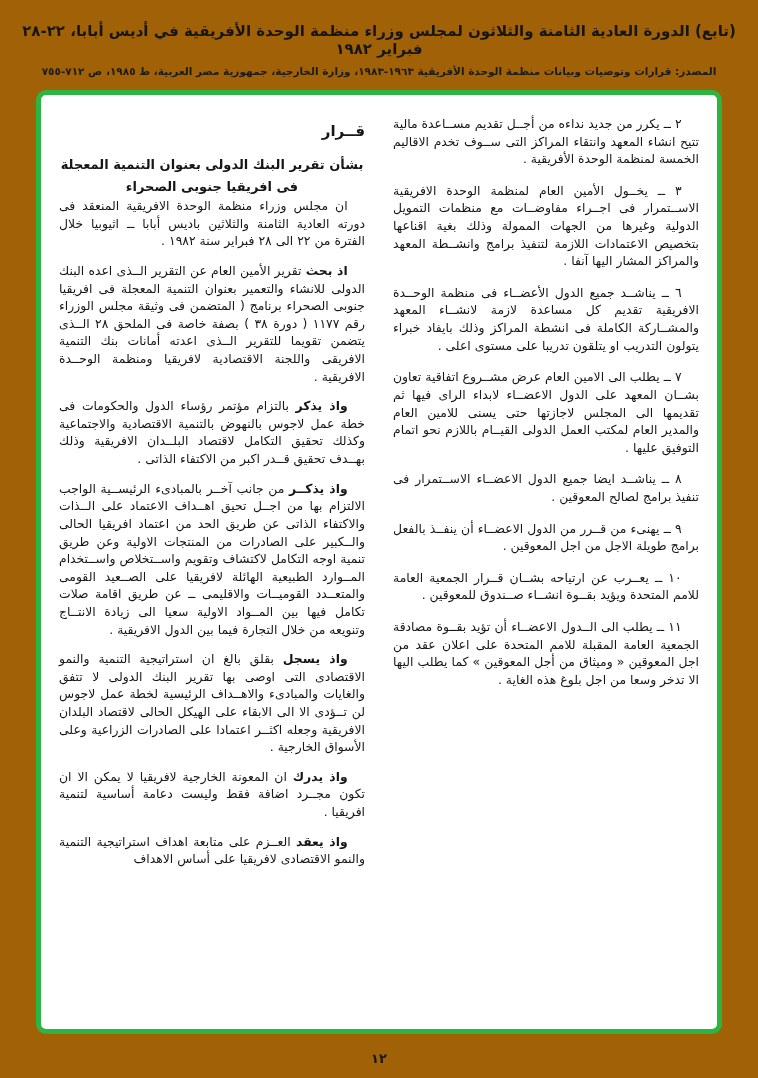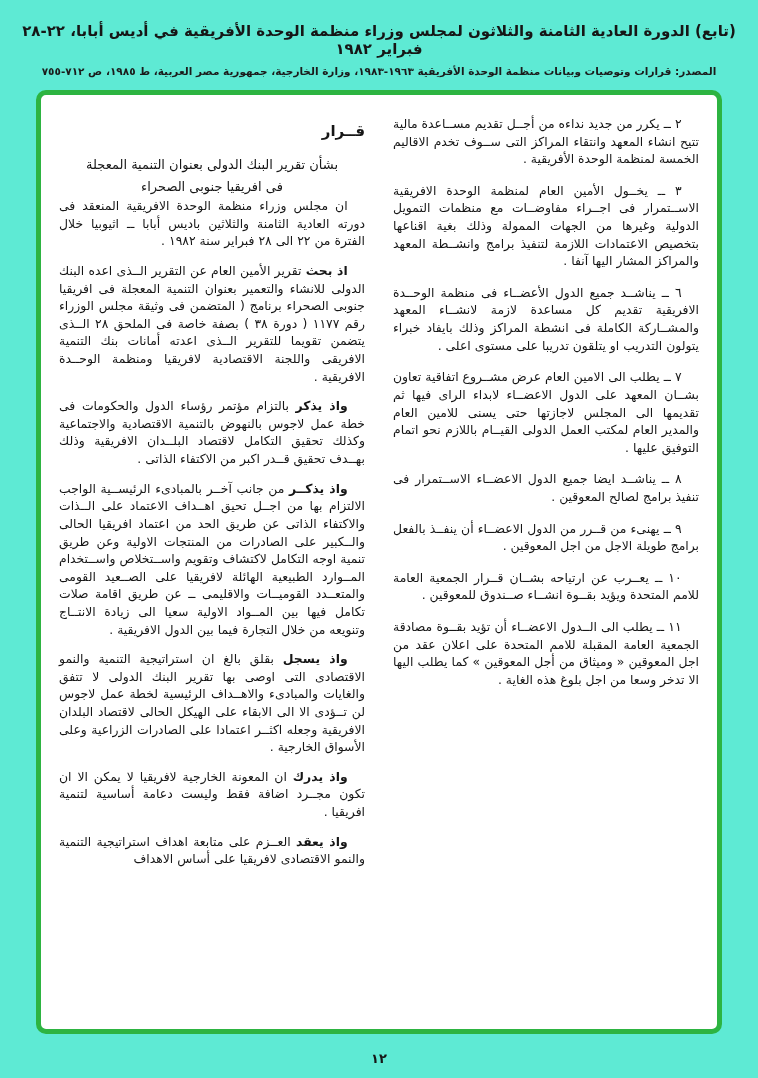--- a/index.html
+++ b/index.html
@@ -1,20 +1,20 @@
 <!DOCTYPE html>
 <html lang="ar" dir="rtl"><head>
 <meta charset="utf-8">
 <style>
   html,body { margin:0; padding:0; background:#e8e8e8; }
   .page {
     position:relative;
     width:758px; height:1078px;
     margin:0 auto;
-    background:#5eead4;
+    background:#a16207;
     font-family:"DejaVu Sans", sans-serif;
     color:#161616;
     direction:rtl;
     overflow:hidden;
   }
   
   .doc-header { position:absolute; top:22px; right:10px; left:10px; text-align:center; }
   .doc-header .h1 { font-weight:bold; font-size:15px; letter-spacing:0; }
   .doc-header .h2 { font-weight:bold; font-size:10.5px; margin-top:7px; color:#1b1b1b; }
 
@@ -42,21 +42,21 @@
   .item { margin:0 0 14px 0; text-indent:1.4em; }
 
   
   .res-ref {
     direction:ltr; text-align:left;
     font-family:"DejaVu Serif", serif;
     font-weight:bold; font-size:13.5px;
     margin:2px 0 16px 0;
   }
   .res-title  { font-weight:bold; font-size:15px; margin:6px 0 12px 0; }
-  .res-sub    { text-align:center; font-weight:normal; font-size:13px; line-height:1.65; }
+  .res-sub    { text-align:center; font-weight:bold; font-size:13px; line-height:1.65; }
   .res-sub-last { margin-bottom:14px; }
   .para { margin:0 0 12px 0; text-indent:1.4em; }
   .lead { font-weight:bold; }
 
   
   .doc-footer {
     position:absolute; bottom:12px; left:0; right:0;
     text-align:center;
     font-weight:bold; font-size:13px;
     letter-spacing:4px;

